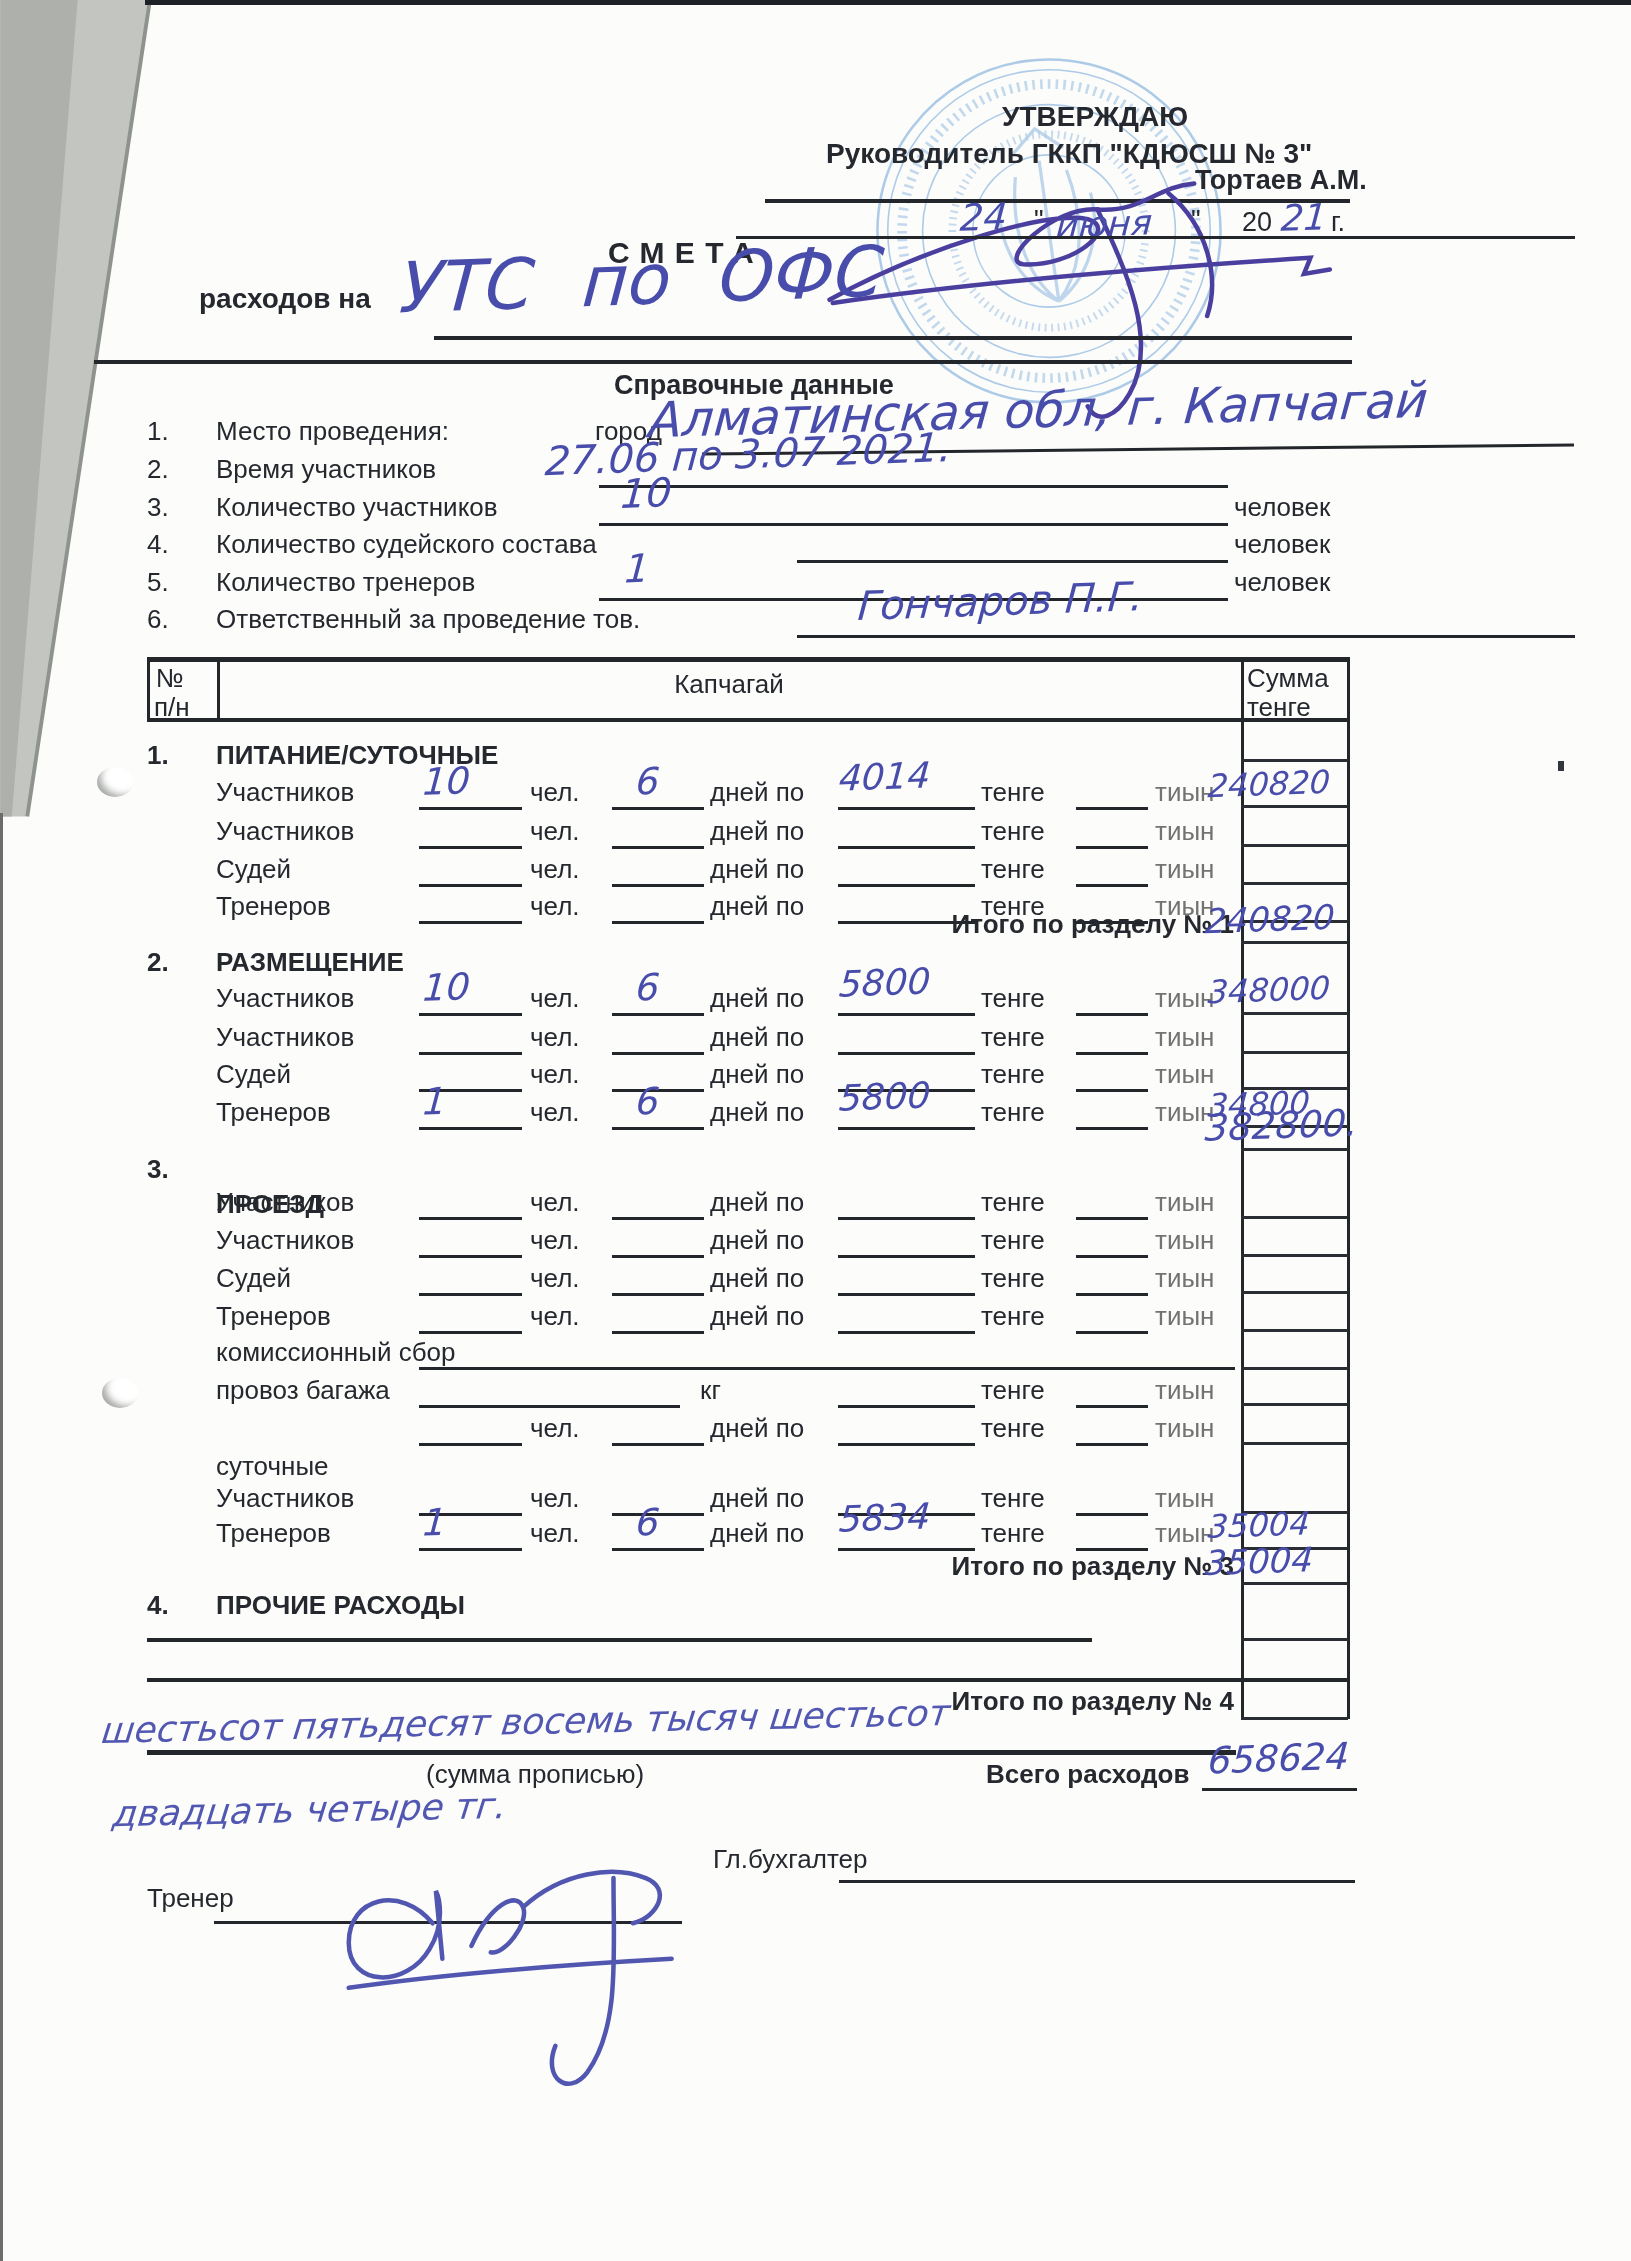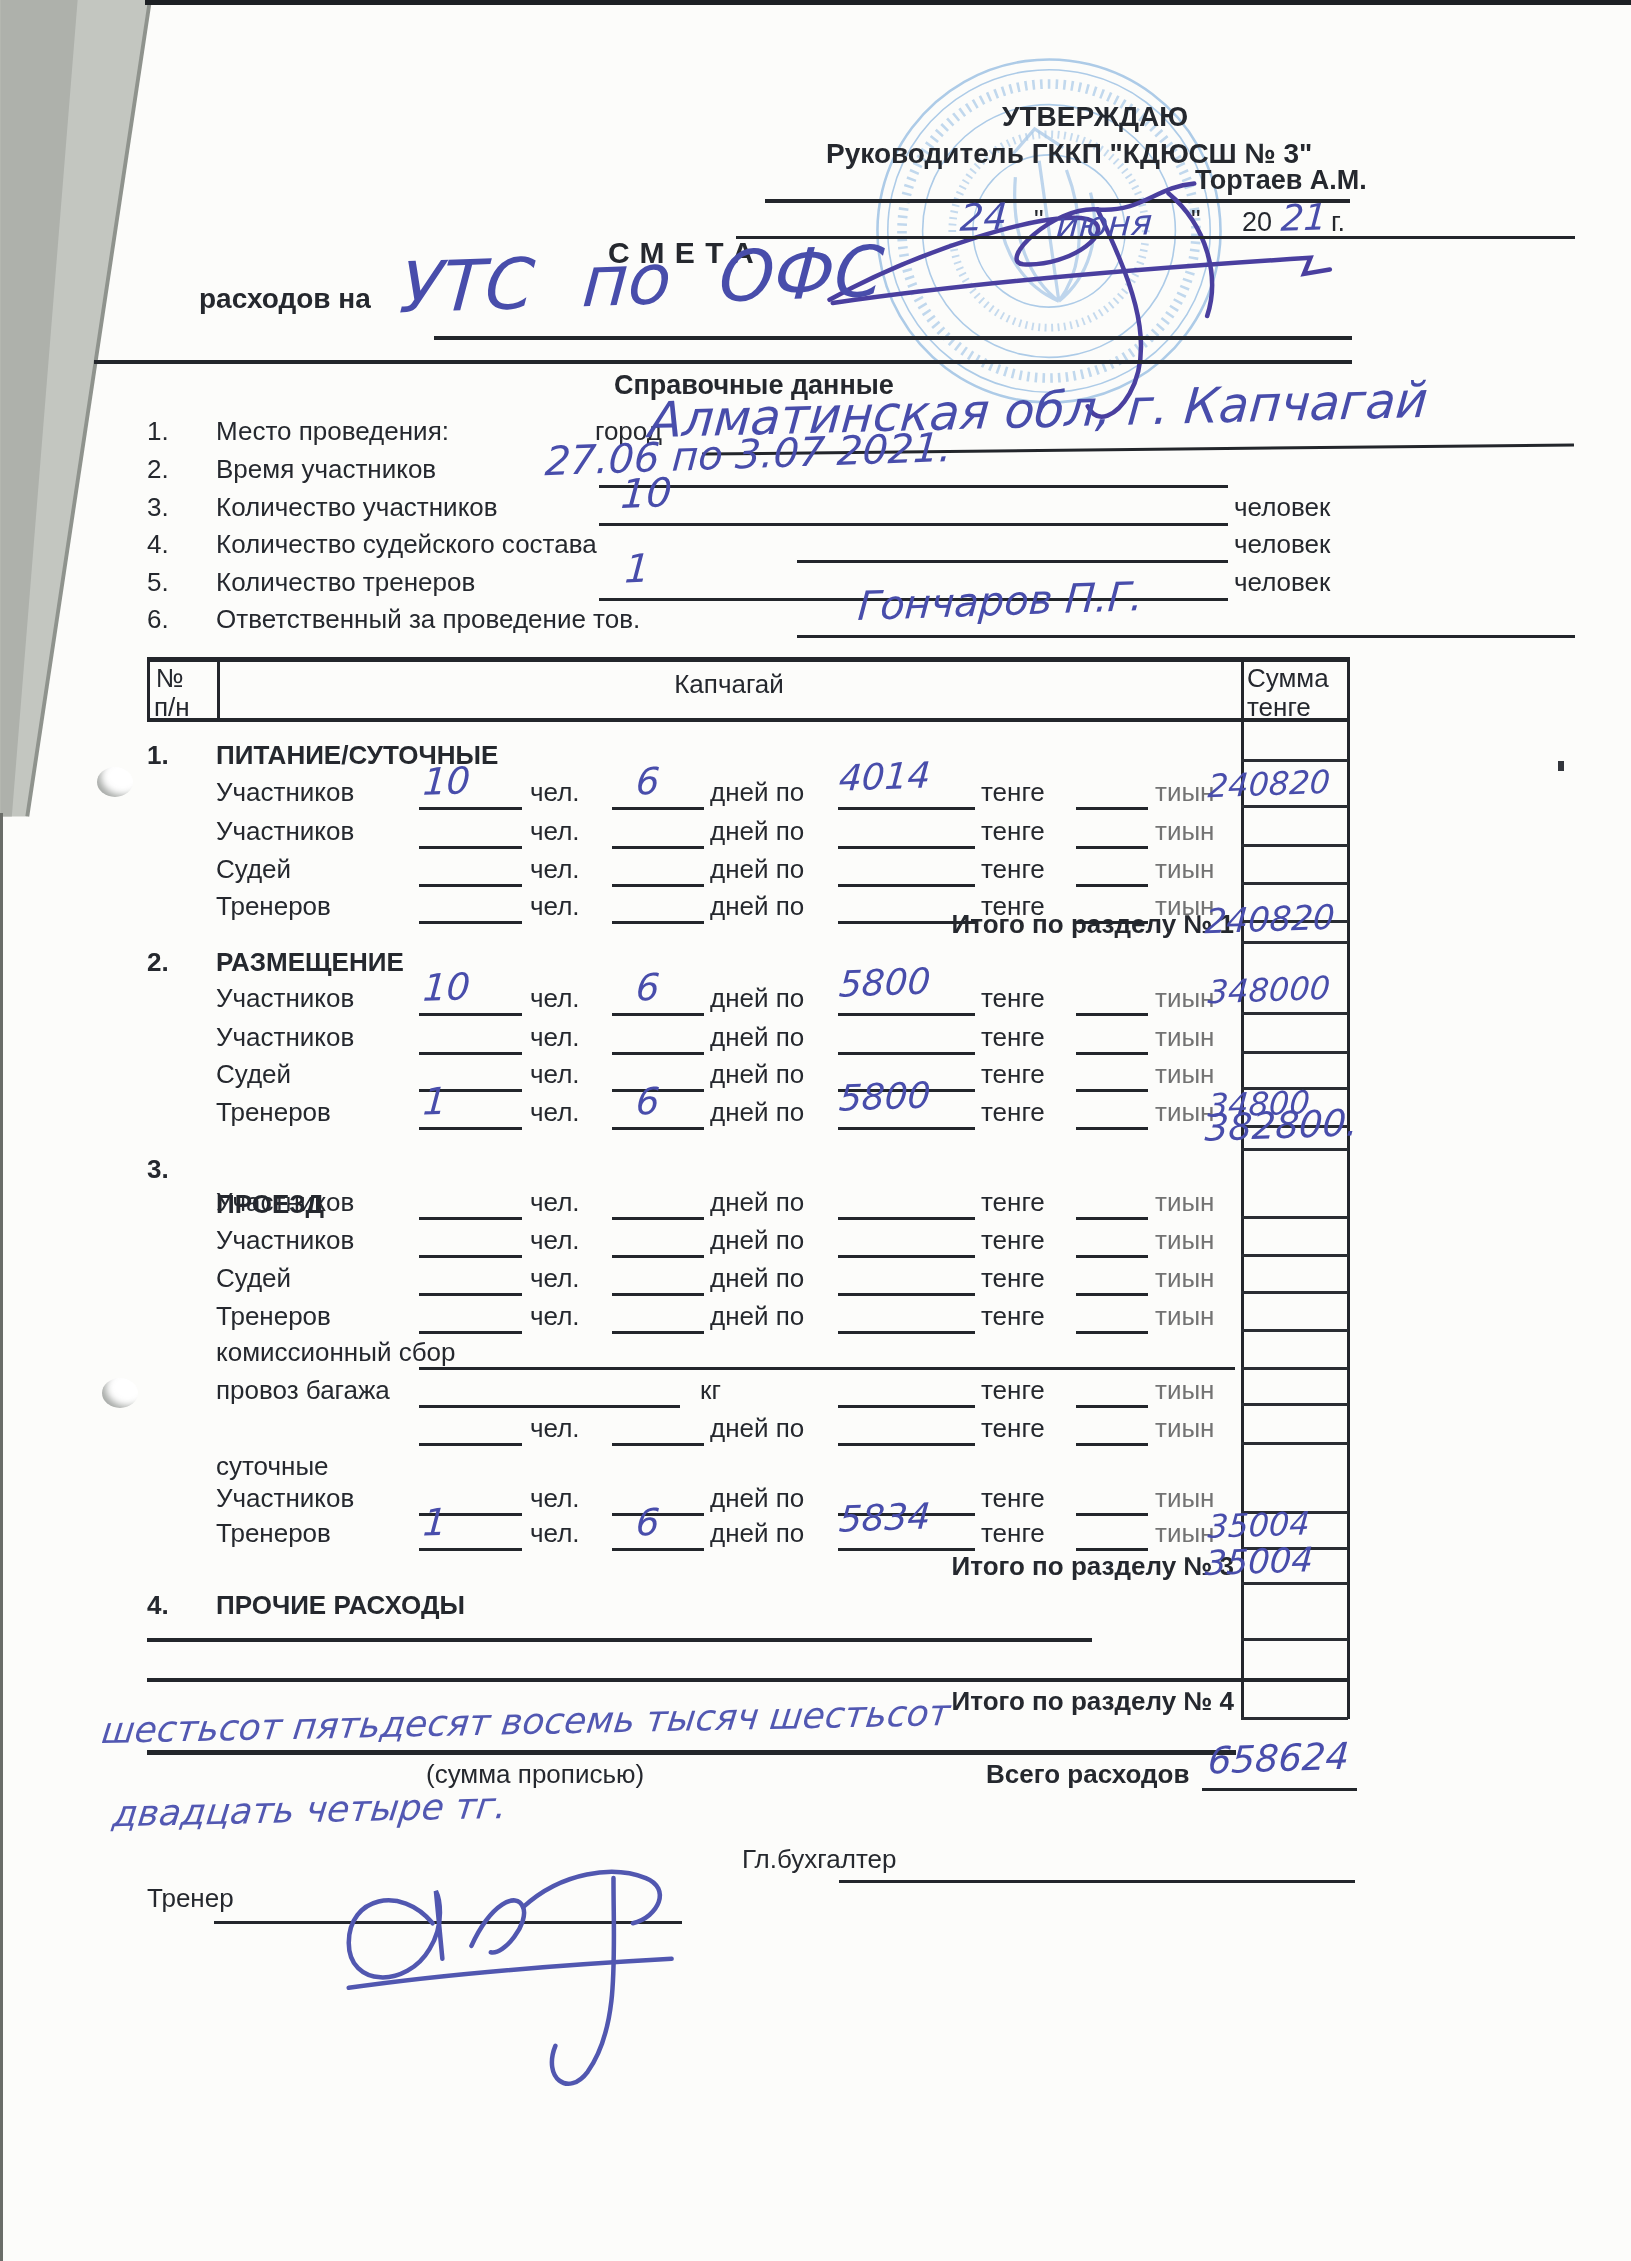--- a/index.html
+++ b/index.html
@@ -400,21 +400,21 @@
 </div>
 
 <div class="hw hw2" style="left:102px;top:1701px;font-size:36px;transform:rotate(-1.2deg) skewX(-8deg);">шестьсот пятьдесят восемь тысяч шестьсот</div>
 <div class="ln" style="left:147px;top:1750px;width:1089px;height:4.5px;"></div>
 <div class="abs t40" style="left:426px;top:1759px;">(сумма прописью)</div>
 <div class="abs b t40" style="left:986px;top:1759px;">Всего расходов</div>
 <div class="hw" style="left:1208px;top:1737px;font-size:37px;">658624</div>
 <div class="ln" style="left:1202px;top:1788px;width:155px;"></div>
 <div class="hw hw2" style="left:113px;top:1789px;font-size:36px;transform:rotate(-1.2deg) skewX(-8deg);">двадцать четыре тг.</div>
 
-<div class="abs t40" style="left:742px;top:1844px;text-align:right;">Гл.бухгалтер</div>
+<div class="abs t40" style="left:713px;top:1844px;text-align:right;">Гл.бухгалтер</div>
 <div class="ln" style="left:839px;top:1880px;width:516px;"></div>
 <div class="abs t40" style="left:147px;top:1883px;">Тренер</div>
 <div class="ln" style="left:214px;top:1921px;width:468px;"></div>
 
 <svg class="abs" style="left:310px;top:1794px;" width="452" height="336" viewBox="0 0 700 520">
   <g fill="none" stroke="#5157b0" stroke-width="7" stroke-linecap="round">
     <path d="M190 200 C 140 140, 60 160, 60 230 C 60 300, 150 300, 185 240 C 210 200, 200 160, 195 150 L 205 255"></path>
     <path d="M250 235 C 280 170, 320 150, 330 175 C 340 200, 300 250, 280 245"></path>
     <path d="M330 175 C 390 120, 470 110, 520 130 C 560 146, 540 190, 500 200"></path>
     <path d="M470 130 C 470 250, 480 360, 430 430 C 400 470, 360 440, 380 390"></path>

